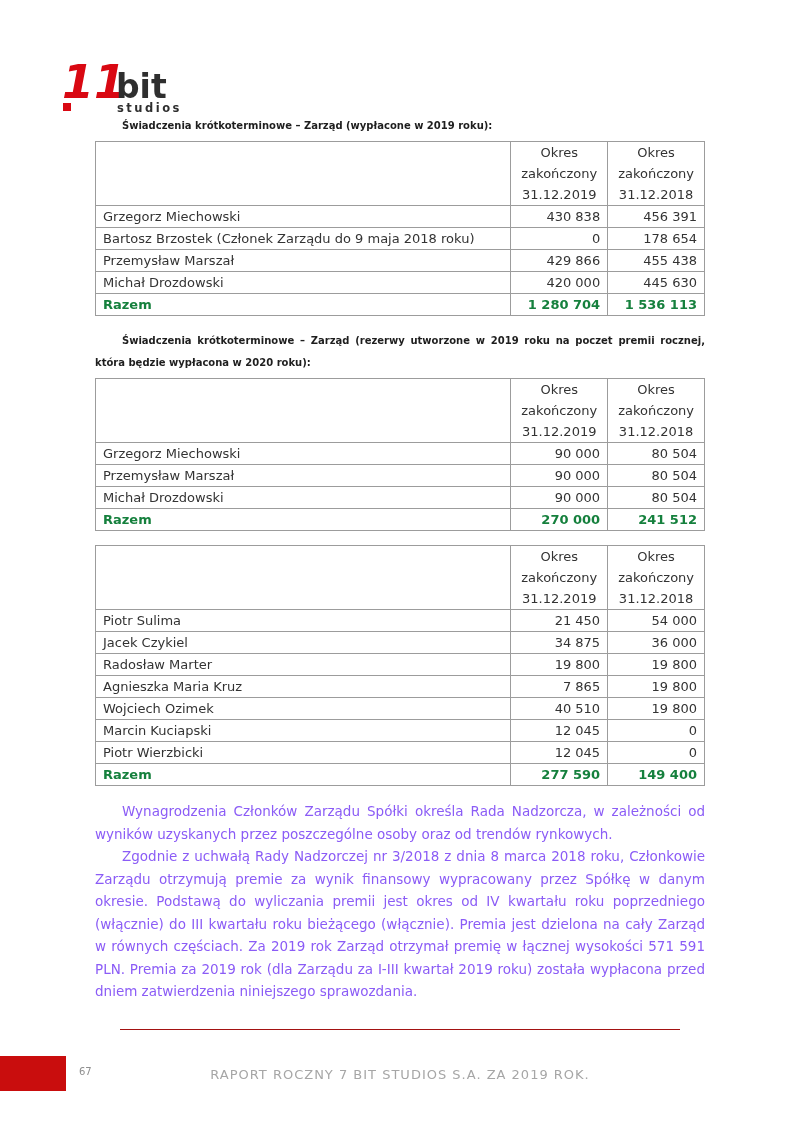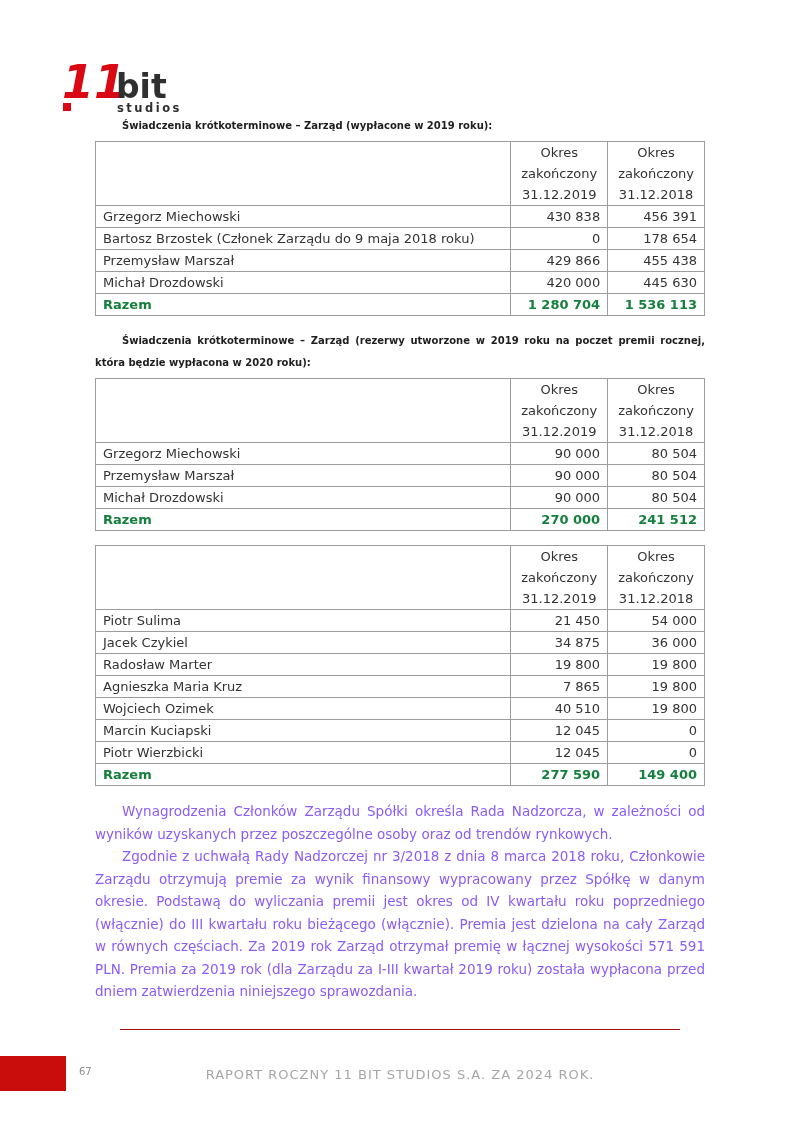--- a/index.html
+++ b/index.html
@@ -235,13 +235,13 @@
   <div class="paragraphs">
     <p class="body-paragraph">Wynagrodzenia Członków Zarządu Spółki określa Rada Nadzorcza, w zależności od wyników uzyskanych przez poszczególne osoby oraz od trendów rynkowych.</p>
     <p class="body-paragraph">Zgodnie z uchwałą Rady Nadzorczej nr 3/2018 z dnia 8 marca 2018 roku, Członkowie Zarządu otrzymują premie za wynik finansowy wypracowany przez Spółkę w danym okresie. Podstawą do wyliczania premii jest okres od IV kwartału roku poprzedniego (włącznie) do III kwartału roku bieżącego (włącznie). Premia jest dzielona na cały Zarząd w równych częściach. Za 2019 rok Zarząd otrzymał premię w łącznej wysokości 571 591 PLN. Premia za 2019 rok (dla Zarządu za I-III kwartał 2019 roku) została wypłacona przed dniem zatwierdzenia niniejszego sprawozdania.</p>
   </div>
 
 </div>
 
 <div class="footer-line"></div>
 <div class="footer-square"></div>
 <div class="page-number">67</div>
-<div class="footer-title">RAPORT ROCZNY 11 BIT STUDIOS S.A. ZA 2024 ROK.</div>
+<div class="footer-title">RAPORT ROCZNY 7 BIT STUDIOS S.A. ZA 2019 ROK.</div>
 
 </body></html>

